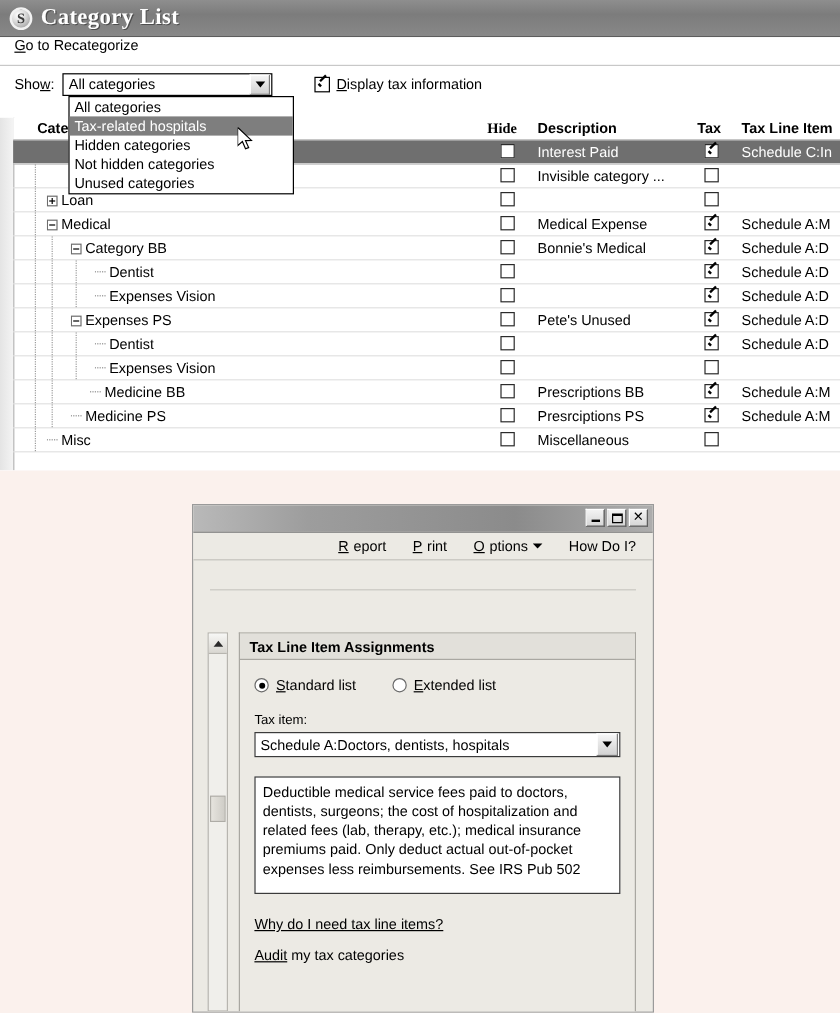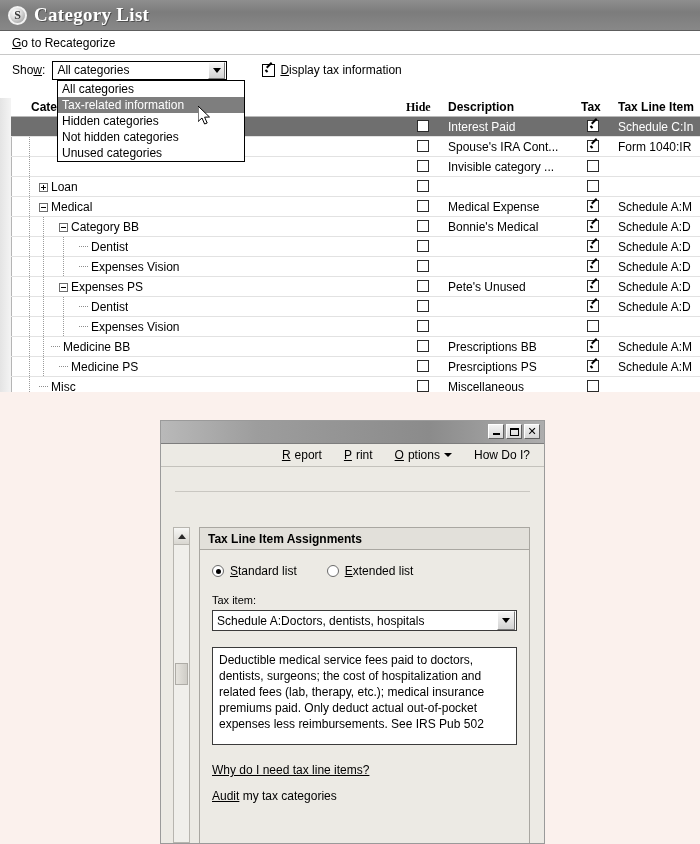--- a/index.html
+++ b/index.html
@@ -42,21 +42,21 @@
   .title-text{
     font-family:"Liberation Serif",serif;
     font-size:19px;font-weight:bold;color:#fff;
     letter-spacing:.3px;
     text-shadow:1px 1px 0 #4e4e4e;
   }
   .menu-strip{
     height:24px;
     background:#fff;
     border-bottom:1px solid #c8c8c8;
-    display:flex;align-items:center;
+    display:flex;
     padding-left:12px;
     box-sizing:border-box;
     font-size:12px;
   }
   .menu-strip .lnk{cursor:default;}
   .uline{text-decoration:underline;}
 
   .toolrow{
     height:30px;background:#fff;
     display:flex;align-items:center;
@@ -342,34 +342,20 @@
           <span class="cell c-tli">Schedule C:In</span>
         </div>
         <div class="row">
           <span class="vline" style="left: 18px;"></span>
           <span class="cell c-cat" style="left: 28px;">
             <span class="treecell">
               <span></span>
             </span>
           </span>
           <span class="hidebox"></span>
-          <span class="cell c-desc">Spouse's IRA Cont...</span>
-          <span class="taxbox">
-            <span class="tick2"></span>
-          </span>
-          <span class="cell c-tli">Form 1040:IR</span>
-        </div>
-        <div class="row">
-          <span class="vline" style="left: 18px;"></span>
-          <span class="cell c-cat" style="left: 28px;">
-            <span class="treecell">
-              <span></span>
-            </span>
-          </span>
-          <span class="hidebox"></span>
           <span class="cell c-desc">Invisible category ...</span>
           <span class="taxbox"></span>
           <span class="cell c-tli"></span>
         </div>
         <div class="row">
           <span class="vline" style="left: 18px;"></span>
           <span class="cell c-cat" style="left: 28px;">
             <span class="treecell">
               <span class="pm plus"></span>
               <span>Loan</span>
@@ -489,21 +475,21 @@
             </span>
           </span>
           <span class="hidebox"></span>
           <span class="cell c-desc"></span>
           <span class="taxbox"></span>
           <span class="cell c-tli"></span>
         </div>
         <div class="row">
           <span class="vline" style="left: 18px;"></span>
           <span class="vline" style="left: 32px;"></span>
-          <span class="cell c-cat" style="left: 40px;">
+          <span class="cell c-cat" style="left: 64px;">
             <span class="treecell">
               <span class="stub"></span>
               <span>Medicine BB</span>
             </span>
           </span>
           <span class="hidebox"></span>
           <span class="cell c-desc">Prescriptions BB</span>
           <span class="taxbox">
             <span class="tick2"></span>
           </span>
@@ -536,21 +522,21 @@
           <span class="hidebox"></span>
           <span class="cell c-desc">Miscellaneous</span>
           <span class="taxbox"></span>
           <span class="cell c-tli"></span>
         </div>
       </div>
   </div>
 
   <div id="show-dropdown">
       <div class="opt">All categories</div>
-      <div class="opt sel">Tax-related information</div>
+      <div class="opt sel">Tax-related hospitals</div>
       <div class="opt">Hidden categories</div>
       <div class="opt">Not hidden categories</div>
       <div class="opt">Unused categories</div>
     </div>
 
   <svg style="position:absolute;left:198px;top:106px;z-index:60;" width="16" height="22" viewBox="0 0 16 22">
     <polygon points="0,0 0,15.5 4,12 6.6,18 9.2,17 6.6,11.2 11.5,11" fill="#ffffff" stroke="#000000" stroke-width="1"></polygon>
   </svg>
 </div>
 

